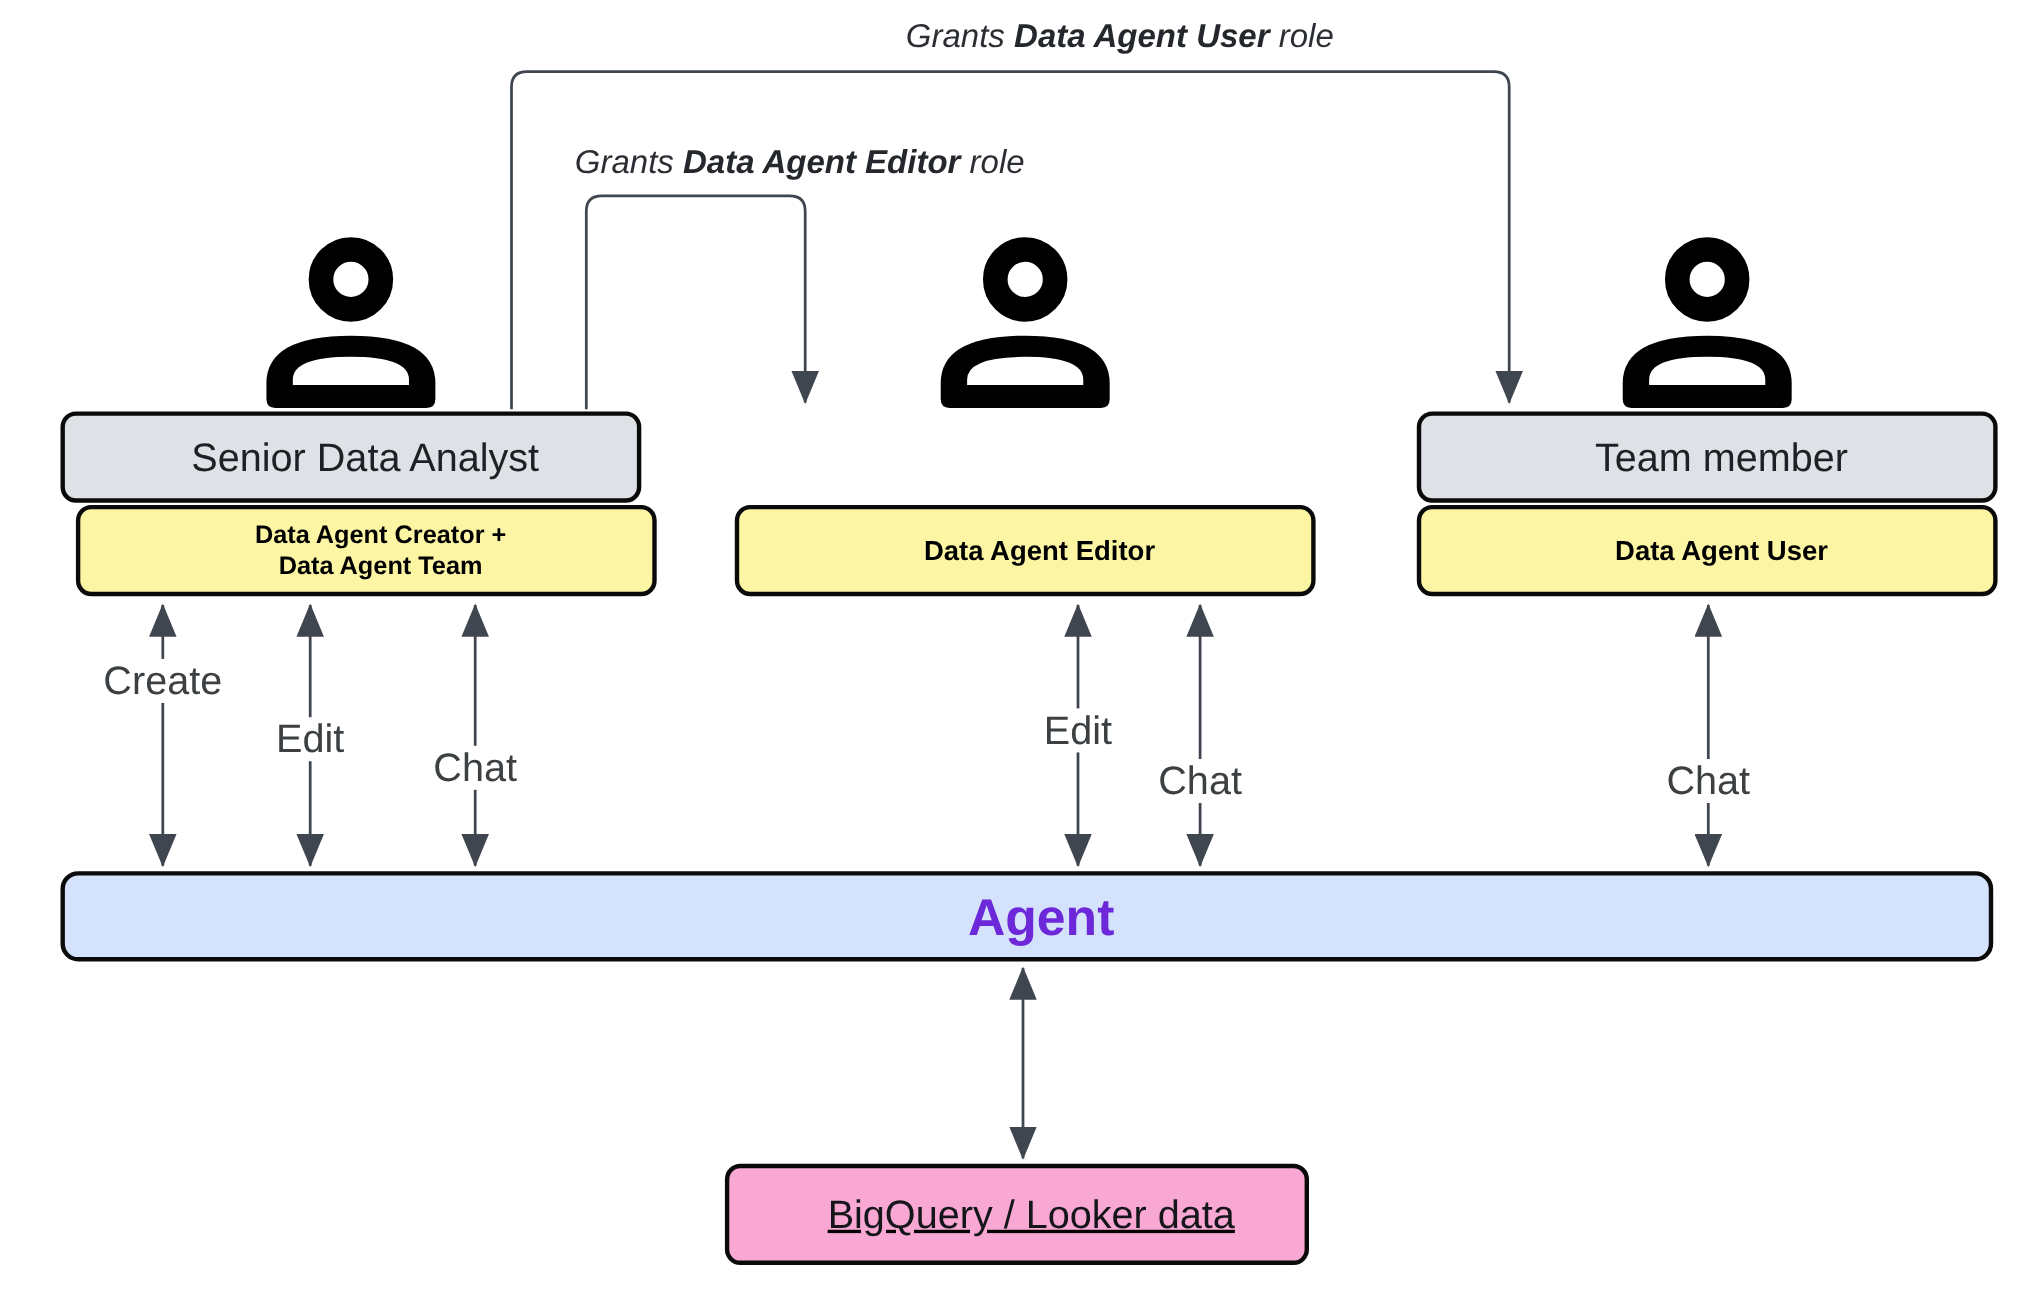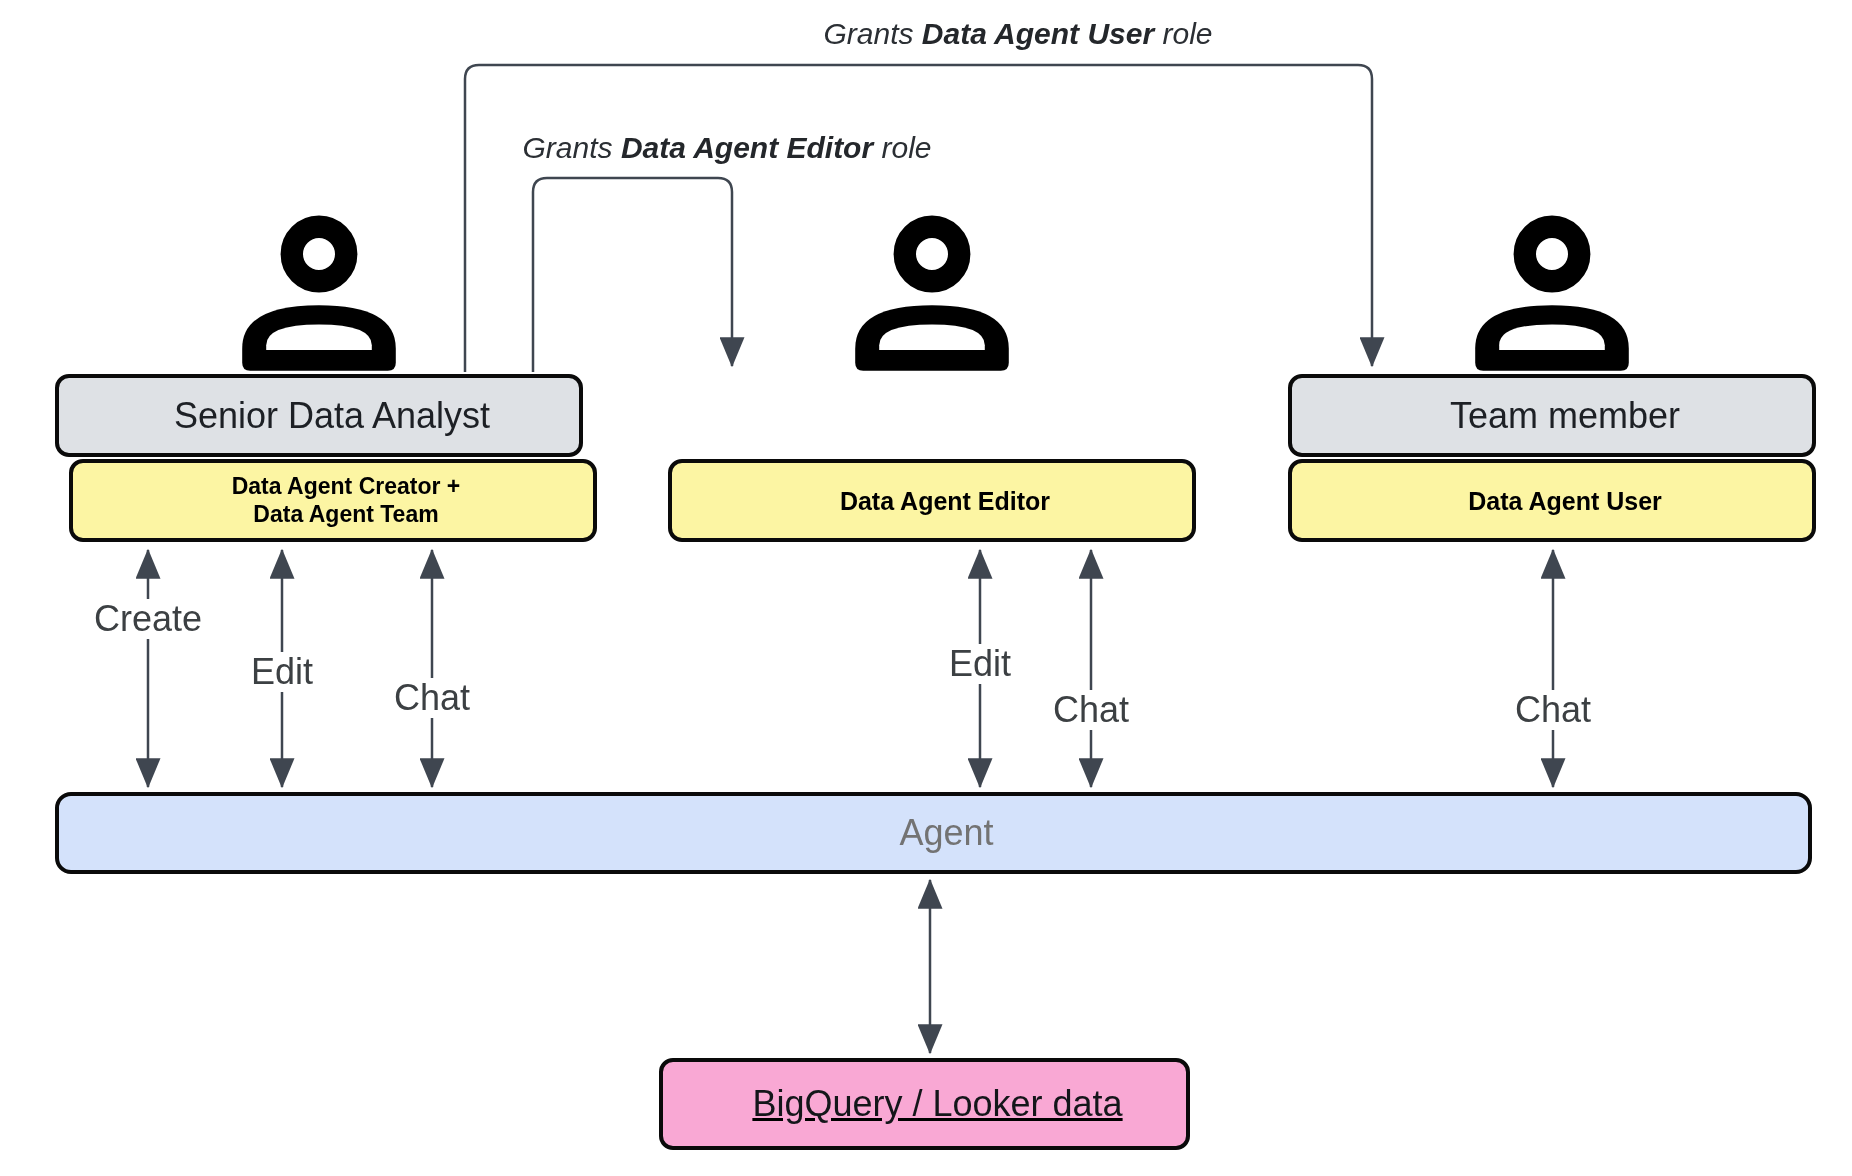--- a/index.html
+++ b/index.html
@@ -17,21 +17,21 @@
     display:flex;flex-direction:column;align-items:center;justify-content:center;
     text-align:center;
     padding-left:26px;
   }
   .title-box{background:#dee1e5;height:83px;width:528px;top:374px;}
   .role-box{background:#fcf5a3;height:83px;width:528px;top:459px;}
   .actor-title{font-size:36px;color:#1d2025;line-height:1;}
   .role-line{font-size:25px;font-weight:bold;color:#000;line-height:1.2;}
   .role-line.small{font-size:23px;}
   .agent-box{left:55px;top:792px;width:1757px;height:82px;background:#d4e2fb;border-radius:16px;}
-  .agent-label{font-size:36px;color:#737373;}
+  .agent-label{font-size:47px;color:#6d28d9;font-weight:bold;}
   .datastore-box{left:659px;top:1058px;width:531px;height:92px;background:#f9a8d4;text-decoration:underline;}
   .datastore-label{font-size:36px;color:#14161a;}
   .action-label{
     position:absolute;transform:translate(-50%,-50%);
     font-size:36px;color:#3c4043;background:#ffffff;padding:2px 7px;line-height:1;
     white-space:nowrap;
   }
   .grant-label{
     position:absolute;transform:translate(-50%,-50%);
     font-size:30px;font-style:italic;color:#2b2f34;white-space:nowrap;line-height:1;

